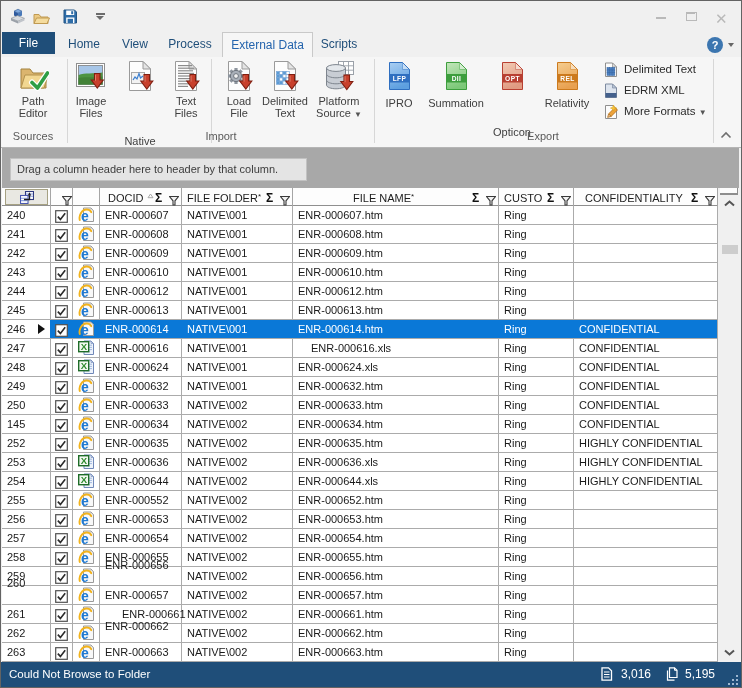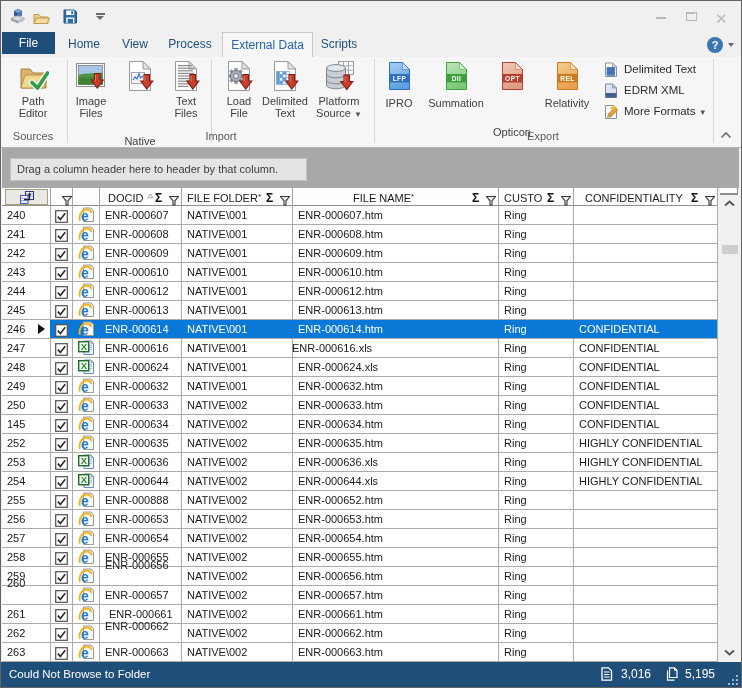--- a/index.html
+++ b/index.html
@@ -441,21 +441,21 @@
       </svg></div>
 <div class="a" style="left:77px;top:339px;"><svg width="16" height="16" viewBox="0 0 16 16" style="">
         <path d="M6 1 H13 L15.5 3.5 V14.5 H6 Z" fill="#eef3fb" stroke="#7088b8"></path>
         <path d="M13 1 V3.5 H15.5 Z" fill="#c8d4ea" stroke="#7088b8" stroke-width="0.6"></path>
         <path d="M7.5 5.2 H14 M7.5 7.4 H14 M7.5 9.6 H14 M7.5 11.8 H12" stroke="#9ab2dc" stroke-width="0.9"></path>
         <rect x="0.7" y="1.7" width="10" height="10" fill="#f2f8f0" stroke="#1e6c28" stroke-width="1.4"></rect>
         <text x="5.8" y="10" font-family="Liberation Sans, sans-serif" font-size="9.5" font-weight="bold" fill="#2e8b2e" text-anchor="middle">X</text>
       </svg></div>
 <div class="celltxt" style="left:104px;top:341px;color:#1a1a1a;">ENR-000616</div>
 <div class="celltxt" style="left:186px;top:341px;color:#1a1a1a;">NATIVE\001</div>
-<div class="celltxt" style="left:291px;top:341px;color:#1a1a1a;">ENR-000616.xls</div>
+<div class="celltxt" style="left:310px;top:341px;color:#1a1a1a;">ENR-000616.xls</div>
 <div class="celltxt" style="left:503px;top:341px;color:#1a1a1a;">Ring</div>
 <div class="celltxt" style="left:578px;top:341px;color:#1a1a1a;">CONFIDENTIAL</div>
 <div class="celltxt" style="left:6px;top:360px;color:#1a1a1a;">248</div>
 <div class="a" style="left:54px;top:360px;"><svg width="13" height="13" viewBox="0 0 13 13" style="">
         <rect x="0.7" y="0.7" width="11.6" height="11.6" fill="#ffffff" stroke="#505050" stroke-width="1.2"></rect>
         <path d="M2.8 6.6 L5.4 9.4 L10.2 3.2" fill="none" stroke="#2b2b2b" stroke-width="1.6"></path>
       </svg></div>
 <div class="a" style="left:77px;top:358px;"><svg width="16" height="16" viewBox="0 0 16 16" style="">
         <path d="M6 1 H13 L15.5 3.5 V14.5 H6 Z" fill="#eef3fb" stroke="#7088b8"></path>
         <path d="M13 1 V3.5 H15.5 Z" fill="#c8d4ea" stroke="#7088b8" stroke-width="0.6"></path>
@@ -570,21 +570,21 @@
 <div class="a" style="left:54px;top:493px;"><svg width="13" height="13" viewBox="0 0 13 13" style="">
         <rect x="0.7" y="0.7" width="11.6" height="11.6" fill="#ffffff" stroke="#505050" stroke-width="1.2"></rect>
         <path d="M2.8 6.6 L5.4 9.4 L10.2 3.2" fill="none" stroke="#2b2b2b" stroke-width="1.6"></path>
       </svg></div>
 <div class="a" style="left:77px;top:491px;"><svg width="16" height="16" viewBox="0 0 16 16" style="">
         <path d="M5.5 1 H13 L15.5 3.5 V14.5 H5.5 Z" fill="#f8f8f8" stroke="#9a9a9a"></path>
         <circle cx="13" cy="3.4" r="1.4" fill="#ffffff" stroke="#b0b0b0" stroke-width="0.6"></circle>
         <path d="M2 13.8 C0.2 8.6, 3.8 2.4, 8.9 2.5 C12 2.6 13.4 4.5 13.2 6" fill="none" stroke="#f2b31c" stroke-width="1.9"></path>
         <text x="6.9" y="13.7" font-family="Liberation Sans, sans-serif" font-size="14" font-weight="bold" fill="#1e7ad4" text-anchor="middle">e</text>
       </svg></div>
-<div class="celltxt" style="left:104px;top:493px;color:#1a1a1a;">ENR-000888</div>
+<div class="celltxt" style="left:104px;top:493px;color:#1a1a1a;">ENR-000552</div>
 <div class="celltxt" style="left:186px;top:493px;color:#1a1a1a;">NATIVE\002</div>
 <div class="celltxt" style="left:297px;top:493px;color:#1a1a1a;">ENR-000652.htm</div>
 <div class="celltxt" style="left:503px;top:493px;color:#1a1a1a;">Ring</div>
 <div class="celltxt" style="left:6px;top:512px;color:#1a1a1a;">256</div>
 <div class="a" style="left:54px;top:512px;"><svg width="13" height="13" viewBox="0 0 13 13" style="">
         <rect x="0.7" y="0.7" width="11.6" height="11.6" fill="#ffffff" stroke="#505050" stroke-width="1.2"></rect>
         <path d="M2.8 6.6 L5.4 9.4 L10.2 3.2" fill="none" stroke="#2b2b2b" stroke-width="1.6"></path>
       </svg></div>
 <div class="a" style="left:77px;top:510px;"><svg width="16" height="16" viewBox="0 0 16 16" style="">
         <path d="M5.5 1 H13 L15.5 3.5 V14.5 H5.5 Z" fill="#f8f8f8" stroke="#9a9a9a"></path>
@@ -660,21 +660,21 @@
 <div class="a" style="left:54px;top:607px;"><svg width="13" height="13" viewBox="0 0 13 13" style="">
         <rect x="0.7" y="0.7" width="11.6" height="11.6" fill="#ffffff" stroke="#505050" stroke-width="1.2"></rect>
         <path d="M2.8 6.6 L5.4 9.4 L10.2 3.2" fill="none" stroke="#2b2b2b" stroke-width="1.6"></path>
       </svg></div>
 <div class="a" style="left:77px;top:605px;"><svg width="16" height="16" viewBox="0 0 16 16" style="">
         <path d="M5.5 1 H13 L15.5 3.5 V14.5 H5.5 Z" fill="#f8f8f8" stroke="#9a9a9a"></path>
         <circle cx="13" cy="3.4" r="1.4" fill="#ffffff" stroke="#b0b0b0" stroke-width="0.6"></circle>
         <path d="M2 13.8 C0.2 8.6, 3.8 2.4, 8.9 2.5 C12 2.6 13.4 4.5 13.2 6" fill="none" stroke="#f2b31c" stroke-width="1.9"></path>
         <text x="6.9" y="13.7" font-family="Liberation Sans, sans-serif" font-size="14" font-weight="bold" fill="#1e7ad4" text-anchor="middle">e</text>
       </svg></div>
-<div class="celltxt" style="left:108px;top:607px;color:#1a1a1a;">ENR-000661</div>
+<div class="celltxt" style="left:88px;top:607px;color:#1a1a1a;padding-left:33px;">ENR-000661</div>
 <div class="celltxt" style="left:186px;top:607px;color:#1a1a1a;">NATIVE\002</div>
 <div class="celltxt" style="left:297px;top:607px;color:#1a1a1a;">ENR-000661.htm</div>
 <div class="celltxt" style="left:503px;top:607px;color:#1a1a1a;">Ring</div>
 <div class="celltxt" style="left:6px;top:626px;color:#1a1a1a;">262</div>
 <div class="a" style="left:54px;top:626px;"><svg width="13" height="13" viewBox="0 0 13 13" style="">
         <rect x="0.7" y="0.7" width="11.6" height="11.6" fill="#ffffff" stroke="#505050" stroke-width="1.2"></rect>
         <path d="M2.8 6.6 L5.4 9.4 L10.2 3.2" fill="none" stroke="#2b2b2b" stroke-width="1.6"></path>
       </svg></div>
 <div class="a" style="left:77px;top:624px;"><svg width="16" height="16" viewBox="0 0 16 16" style="">
         <path d="M5.5 1 H13 L15.5 3.5 V14.5 H5.5 Z" fill="#f8f8f8" stroke="#9a9a9a"></path>

